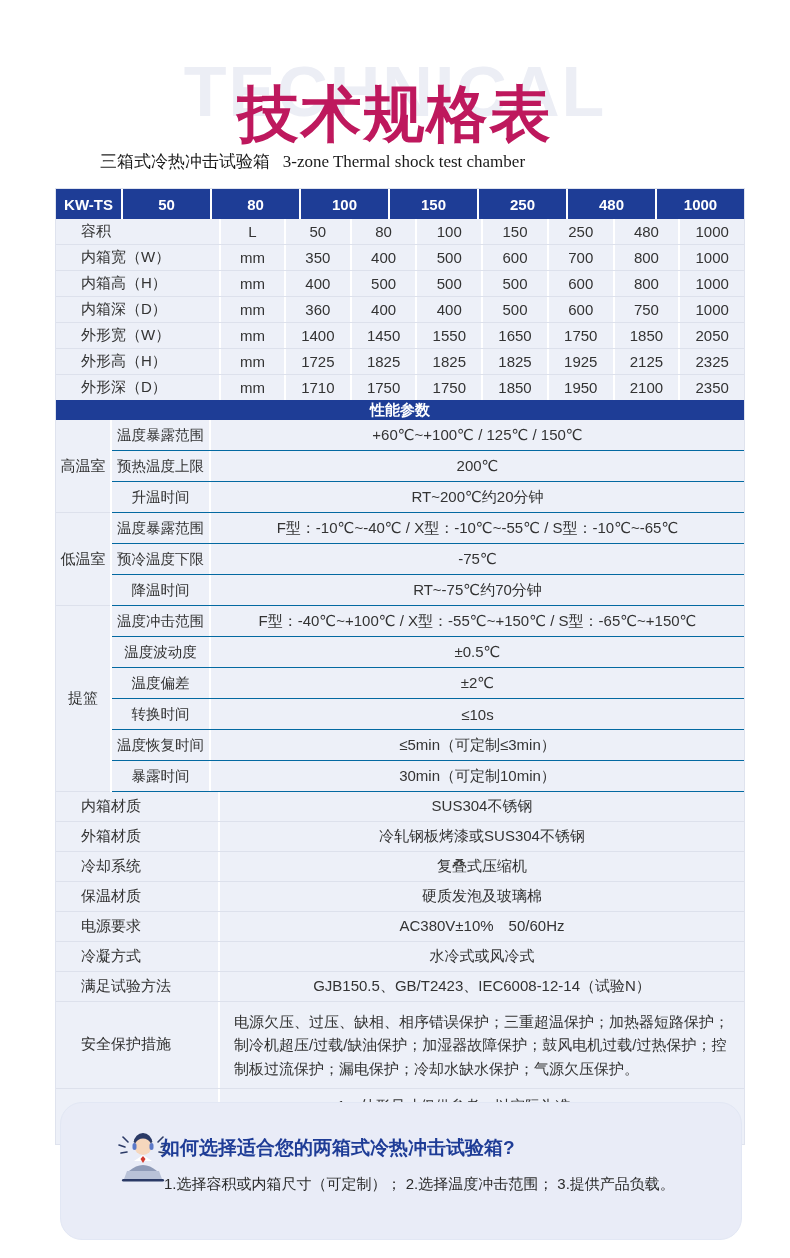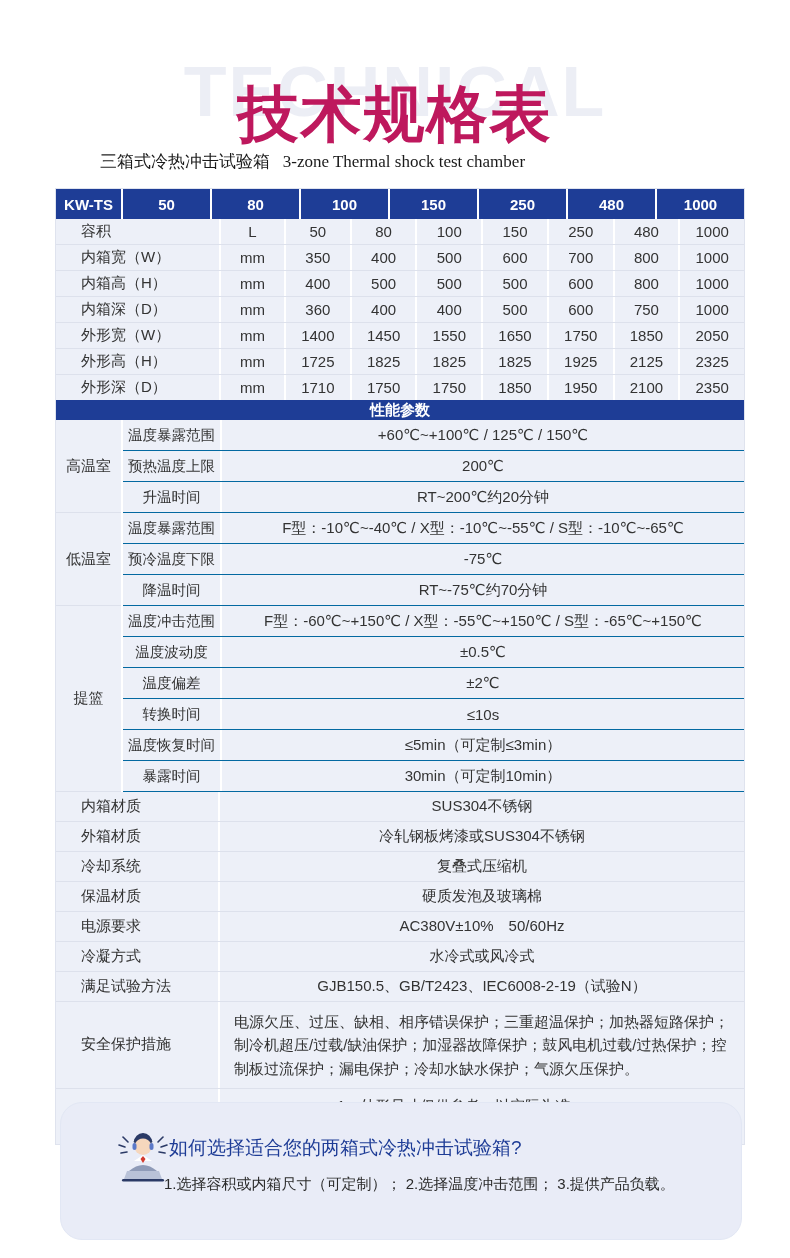--- a/index.html
+++ b/index.html
@@ -34,21 +34,21 @@
   .c-label{width:163px;justify-content:flex-start;padding-left:25px;}
   .c-unit{width:65px;}
   .c-val{flex:1;}
   .band{
     height:20px;background:#1e3d96;color:#ffffff;font-weight:bold;font-size:15px;
     display:flex;align-items:center;justify-content:center;
   }
   
   .group{display:flex;background:#edf0f8;}
   .g-name{
-    width:65px;display:flex;align-items:center;justify-content:center;
+    width:54px;display:flex;align-items:center;justify-content:center;
     box-sizing:border-box;border-bottom:1px solid #dde1ec;
   }
   .g-rows{flex:1;border-left:2px solid #ffffff;}
   .p-row{display:flex;height:30px;border-bottom:1px solid #0369a1;background:#edf0f8;}
   .p-name{
     width:97px;display:flex;align-items:center;justify-content:center;
     box-sizing:border-box;font-size:14.5px;
   }
   .p-val{flex:1;border-left:2px solid #ffffff;display:flex;align-items:center;justify-content:center;}
   
@@ -66,21 +66,21 @@
   .s-val.left{justify-content:flex-start;text-align:left;padding:8px 14px;line-height:1.55;}
   .s-val.lines{flex-direction:column;align-items:center;justify-content:center;padding:6px 0;}
   .s-val.lines .ln{display:block;width:290px;text-align:left;line-height:1.45;}
   
   .callout{
     position:absolute;top:1102px;left:60px;width:682px;height:138px;
     background:#e9ecf7;border:1px solid #e2e7f4;border-radius:22px;box-sizing:border-box;z-index:1;
   }
   .callout .icon{position:absolute;top:26px;left:54px;width:56px;height:58px;}
   .callout .c-title{
-    position:absolute;top:32px;left:108px;font-size:19px;font-weight:400;color:#1e3c96;
+    position:absolute;top:32px;left:100px;font-size:19px;font-weight:700;color:#1e3c96;
   }
   .callout .c-body{
     position:absolute;top:72px;left:103px;font-size:15px;color:#2b2b2b;
   }
 </style>
 </head>
 <body>
 
 <div class="watermark">TECHNICAL</div>
 <div class="page-title">技术规格表</div>
@@ -213,21 +213,21 @@
             <div class="p-name">降温时间</div>
             <div class="p-val">RT~-75℃约70分钟</div>
           </div>
         </div>
       </div>
       <div class="group">
         <div class="g-name">提篮</div>
         <div class="g-rows">
           <div class="p-row">
             <div class="p-name">温度冲击范围</div>
-            <div class="p-val">F型：-60℃~+150℃ / X型：-55℃~+150℃ / S型：-65℃~+150℃</div>
+            <div class="p-val">F型：-40℃~+100℃ / X型：-55℃~+150℃ / S型：-65℃~+150℃</div>
           </div>
           <div class="p-row">
             <div class="p-name">温度波动度</div>
             <div class="p-val">±0.5℃</div>
           </div>
           <div class="p-row">
             <div class="p-name">温度偏差</div>
             <div class="p-val">±2℃</div>
           </div>
           <div class="p-row">
@@ -265,21 +265,21 @@
       <div class="s-row">
         <div class="s-label">电源要求</div>
         <div class="s-val">AC380V±10%　50/60Hz</div>
       </div>
       <div class="s-row">
         <div class="s-label">冷凝方式</div>
         <div class="s-val">水冷式或风冷式</div>
       </div>
       <div class="s-row">
         <div class="s-label">满足试验方法</div>
-        <div class="s-val">GJB150.5、GB/T2423、IEC6008-2-19（试验N）</div>
+        <div class="s-val">GJB150.5、GB/T2423、IEC6008-12-14（试验N）</div>
       </div>
       <div class="s-row">
         <div class="s-label">安全保护措施</div>
         <div class="s-val left">电源欠压、过压、缺相、相序错误保护；三重超温保护；加热器短路保护；制冷机超压/过载/缺油保护；加湿器故障保护；鼓风电机过载/过热保护；控制板过流保护；漏电保护；冷却水缺水保护；气源欠压保护。</div>
       </div>
       <div class="s-row">
         <div class="s-label center">说明</div>
         <div class="s-val lines">
           <span class="ln">1、外形尺寸仅供参考，以实际为准。</span>
           <span class="ln">2、可按照客户需求定制。</span>

